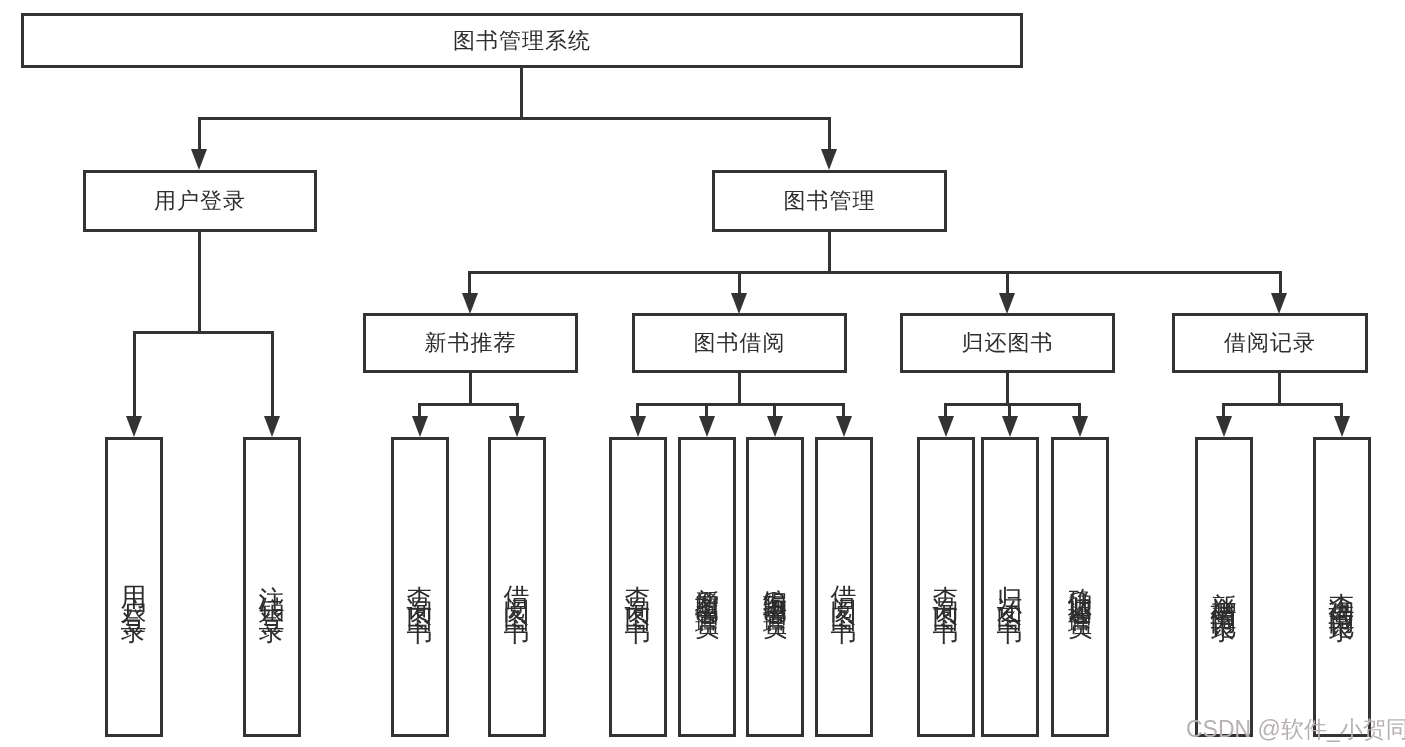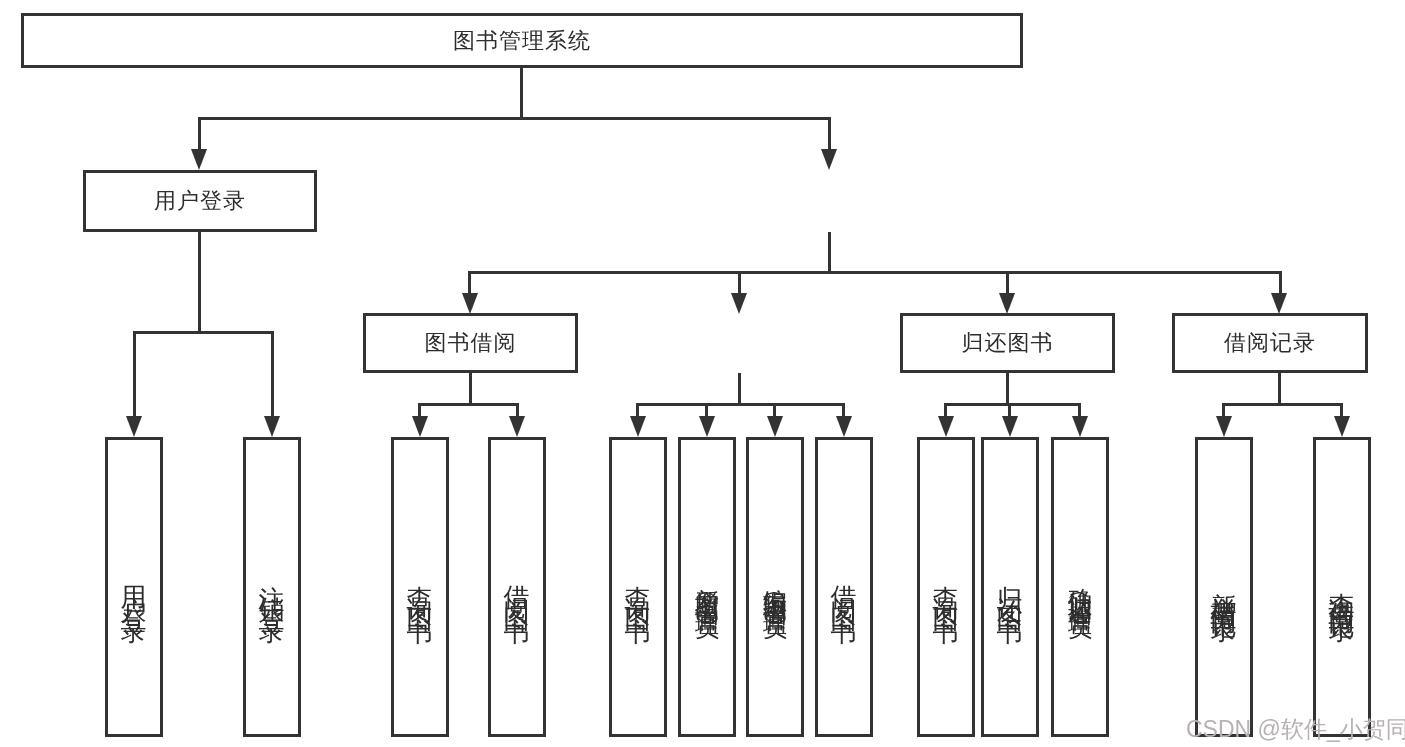--- a/index.html
+++ b/index.html
@@ -66,40 +66,46 @@
   <div class="vl" style="left:520px; top:68px; height:50px;"></div>
   <div class="hl" style="left:198px; top:117px; width:633px;"></div>
   <div class="vl" style="left:198px; top:117px; height:34px;"></div>
   <div class="arrow" style="left:191px; top:149px;"></div>
   <div class="vl" style="left:828px; top:117px; height:34px;"></div>
   <div class="arrow" style="left:821px; top:149px;"></div>
 
   <div class="box" style="left:83px; top:170px; width:234px; height:62px;">
     <span class="h-label">用户登录</span>
   </div>
+  <div class="box" style="left:712px; top:170px; width:235px; height:62px;">
+    <span class="h-label">图书管理</span>
+  </div>
 
   <div class="vl" style="left:198px; top:232px; height:102px;"></div>
   <div class="hl" style="left:133px; top:331px; width:141px;"></div>
   <div class="vl" style="left:133px; top:331px; height:87px;"></div>
   <div class="arrow" style="left:126px; top:416px;"></div>
   <div class="vl" style="left:271px; top:331px; height:87px;"></div>
   <div class="arrow" style="left:264px; top:416px;"></div>
 
   <div class="vl" style="left:828px; top:232px; height:42px;"></div>
   <div class="hl" style="left:468px; top:271px; width:814px;"></div>
   <div class="vl" style="left:468px; top:271px; height:25px;"></div>
   <div class="arrow" style="left:462px; top:293px;"></div>
   <div class="vl" style="left:738px; top:271px; height:25px;"></div>
   <div class="arrow" style="left:731px; top:293px;"></div>
   <div class="vl" style="left:1006px; top:271px; height:25px;"></div>
   <div class="arrow" style="left:999px; top:293px;"></div>
   <div class="vl" style="left:1279px; top:271px; height:25px;"></div>
   <div class="arrow" style="left:1271px; top:293px;"></div>
 
   <div class="box" style="left:363px; top:313px; width:215px; height:60px;">
+    <span class="h-label">新书推荐</span>
+  </div>
+  <div class="box" style="left:632px; top:313px; width:215px; height:60px;">
     <span class="h-label">图书借阅</span>
   </div>
   <div class="box" style="left:900px; top:313px; width:215px; height:60px;">
     <span class="h-label">归还图书</span>
   </div>
   <div class="box" style="left:1172px; top:313px; width:196px; height:60px;">
     <span class="h-label">借阅记录</span>
   </div>
 
   <div class="vl" style="left:469px; top:373px; height:33px;"></div>

